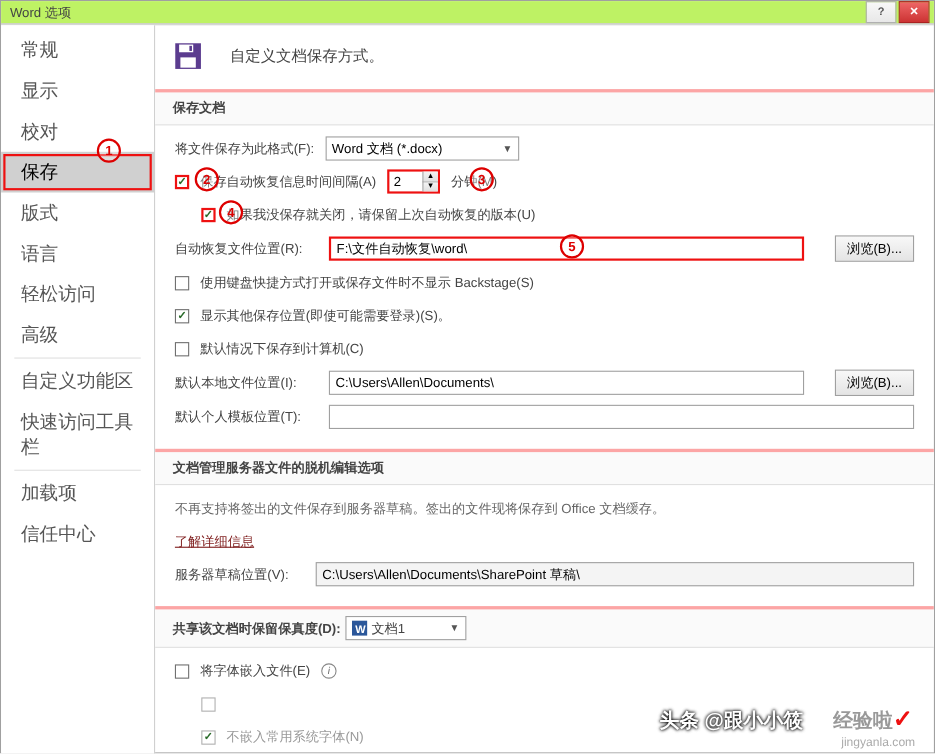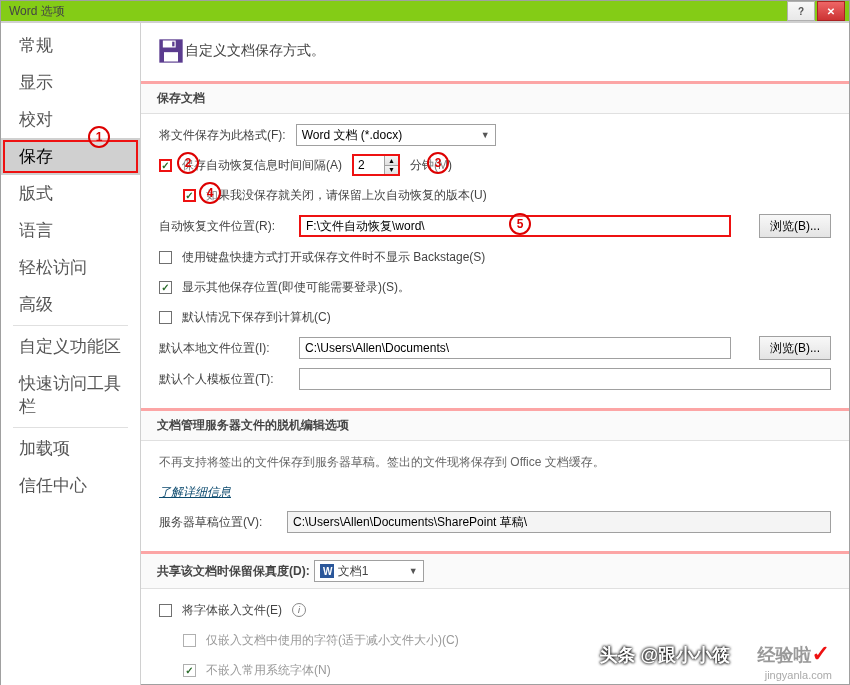--- a/index.html
+++ b/index.html
@@ -1,36 +1,36 @@
 <!DOCTYPE html>
 <html><head>
   <meta charset="utf-8">
   <style>
     * { box-sizing: border-box; margin: 0; padding: 0; }
     body { font-family: "Microsoft YaHei", "Segoe UI", sans-serif; font-size: 12px; background: #fff; width: 850px; height: 685px; overflow: hidden; }
     
     .window { width: 850px; height: 685px; border: 1px solid #a0a0a0; background: #fff; display: flex; flex-direction: column; }
     
-    .titlebar { height: 28px; background: #84cc16; display: flex; align-items: center; padding: 0 4px; border-bottom: 1px solid #d0d0d0; }
+    .titlebar { height: 28px; background: #bef264; display: flex; align-items: center; padding: 0 4px; border-bottom: 1px solid #d0d0d0; }
     .titlebar-title { flex: 1; font-size: 12px; color: #444; padding-left: 4px; }
     .titlebar-buttons { display: flex; gap: 0; }
     .titlebar-btn { width: 28px; height: 20px; border: 1px solid #b0b0b0; background: linear-gradient(#f8f8f8,#e8e8e8); font-size: 10px; display: flex; align-items: center; justify-content: center; margin-left: 2px; }
     .titlebar-btn.close { background: linear-gradient(#e66,#c33); color: #fff; font-weight: bold; border-color: #a22; }
     .titlebar-btn.help { font-weight: bold; color: #555; }
     
     .body { flex: 1; display: flex; border-top: 1px solid #d0d0d0; }
     
     .sidebar { width: 140px; background: #fff; border-right: 1px solid #d0d0d0; padding: 4px 0; }
     .sidebar-item { padding: 7px 18px; font-size: 17px; color: #555; cursor: pointer; }
     .sidebar-item.active { background: #d0d0d0; color: #000; }
     .sidebar-sep { height: 0; border-top: 1px solid #e0e0e0; margin: 2px 12px; }
     
     .content { flex: 1; display: flex; flex-direction: column; overflow-y: auto; }
     
-    .header { display: flex; align-items: center; gap: 0; padding: 14px 16px 10px; }
+    .header { display: flex; align-items: center; gap: 24px; padding: 14px 16px 10px; }
     .header-icon { width: 28px; height: 28px; }
     .header-title { font-size: 14px; color: #444; }
     
     .section-title { font-weight: bold; color: #444; padding: 6px 16px; border-top: 3px solid #fca5a5; border-bottom: 1px solid #e0e0e0; background: #fafafa; margin-top: 6px; font-size: 12px; }
     
     .section-body { padding: 10px 18px 4px; }
     .row { display: flex; align-items: center; gap: 10px; margin-bottom: 8px; min-height: 22px; }
     .row.indent1 { padding-left: 24px; }
     .row-label { color: #444; }
     
@@ -41,21 +41,21 @@
     .combo, .textfield { border: 1px solid #a0a0a0; padding: 2px 5px; font-size: 12px; background: #fff; height: 22px; }
     .combo { display: flex; align-items: center; justify-content: space-between; gap: 6px; cursor: pointer; }
     .combo .arrow { font-size: 9px; color: #555; }
     .spinner { border: 1px solid #a0a0a0; width: 48px; height: 22px; display: flex; align-items: center; padding: 0 4px; background: #fff; position: relative; }
     .spinner .spin-btns { position: absolute; right: 0; top: 0; bottom: 0; width: 14px; display: flex; flex-direction: column; }
     .spinner .spin-btns div { flex: 1; border-left: 1px solid #a0a0a0; display: flex; align-items: center; justify-content: center; font-size: 7px; background: linear-gradient(#f4f4f4,#e0e0e0); cursor: pointer; }
     .spinner .spin-btns div:first-child { border-bottom: 1px solid #a0a0a0; }
     
     .btn { border: 1px solid #a0a0a0; background: linear-gradient(#f8f8f8,#e4e4e4); padding: 3px 10px; font-size: 12px; cursor: pointer; height: 24px; }
     
-    .link { color: #0c4a6e; text-decoration: underline; cursor: pointer; font-style: italic; }
+    .link { color: #7f1d1d; text-decoration: underline; cursor: pointer; }
     .info-icon { width: 14px; height: 14px; border: 1px solid #888; border-radius: 50%; display: inline-flex; align-items: center; justify-content: center; font-size: 9px; color: #666; font-style: italic; }
     
     .redbox { border: 2px solid #e11; }
     .redcircle { position: absolute; width: 22px; height: 22px; border: 2px solid #d00; border-radius: 50%; display: flex; align-items: center; justify-content: center; font-size: 12px; color: #d00; font-weight: bold; pointer-events: none; background: rgba(255,255,255,0.3); }
     
     .watermark { position: absolute; bottom: 18px; right: 120px; color: #fff; font-size: 18px; font-weight: bold; text-shadow: 0 0 3px #000, 0 0 3px #000; pointer-events: none; }
     .watermark2 { position: absolute; bottom: 18px; right: 20px; font-size: 18px; font-weight: bold; pointer-events: none; color:#999; text-shadow:0 0 2px #fff;}
     .watermark3 { position: absolute; bottom: 4px; right: 18px; font-size: 11px; color:#aaa; pointer-events:none;}
     .redcheck { color: #e11; font-size: 22px; font-weight: bold; }
     
@@ -100,21 +100,21 @@
             <rect x="6" y="13" width="12" height="8" fill="#fff"></rect>
             <rect x="13" y="4" width="2" height="4" fill="#5b3c8f"></rect>
           </svg>
         <span class="header-title">自定义文档保存方式。</span>
       </div>
 
       <div class="section-title">保存文档</div>
       <div class="section-body">
         <div class="row">
           <span class="row-label">将文件保存为此格式(F):</span>
-          <div class="combo" style="width:200px">
+          <div class="combo" style="width:176px">
             <span>Word 文档 (*.docx)</span>
             <span class="arrow">▼</span>
           </div>
         </div>
 
         <div class="row" style="position:relative">
           <span class="checkbox checked redbox"></span>
           <span class="row-label">保存自动恢复信息时间间隔(A)</span>
           <div class="spinner redbox" style="position:relative">
             <span>2</span>
@@ -194,21 +194,20 @@
         </div>
       </div>
       <div class="section-body">
         <div class="row">
           <span class="checkbox"></span>
           <span class="row-label">将字体嵌入文件(E)</span>
           <span class="info-icon">i</span>
         </div>
         <div class="row indent1">
           <span class="checkbox disabled"></span>
-          <span class="row-label disabled-text">仅嵌入文档中使用的字符(适于减小文件大小)(C)</span>
         </div>
         <div class="row indent1">
           <span class="checkbox disabled checked"></span>
           <span class="row-label disabled-text">不嵌入常用系统字体(N)</span>
         </div>
       </div>
 
     </div>
   </div>
 </div>

